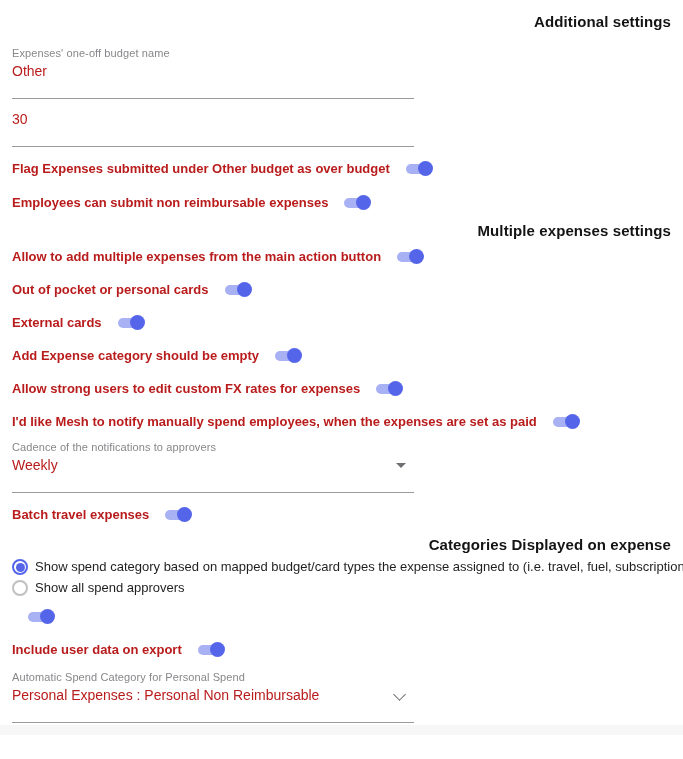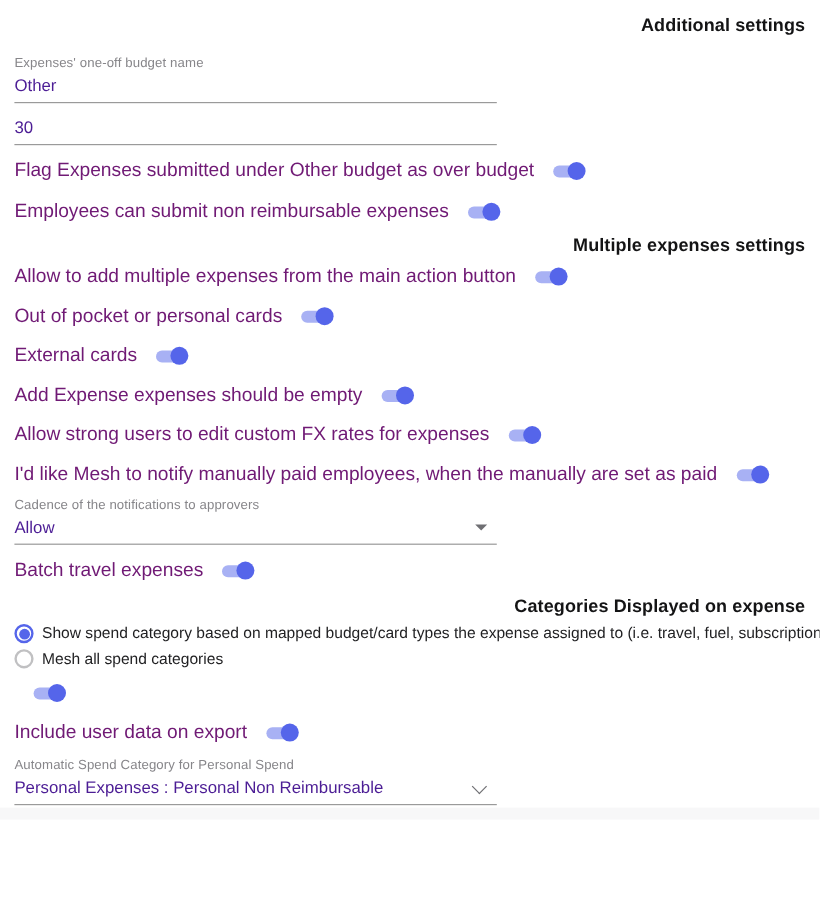--- a/index.html
+++ b/index.html
@@ -15,40 +15,40 @@
   .section-heading {
     font-size:15px; line-height:20px; font-weight:700; color:#141415;
     letter-spacing:.1px;
     text-align:right;
   }
 
   
   .field { width:402px; }
   .field-label { font-size:11px; line-height:13px; color:#87868a; letter-spacing:.1px; }
   .field-value {
-    position:relative; margin-top:3px; padding-bottom:5px;
-    font-size:14px; line-height:17px; color:#4c1d95;
+    position:relative; margin-top:3px; padding-bottom:18px;
+    font-size:14px; line-height:17px; color:#b91c1c;
     border-bottom:1px solid #9a9a9a;
   }
   .select-arrow {
     position:absolute; right:8px; top:6px;
     width:0; height:0;
     border-left:5px solid transparent; border-right:5px solid transparent;
     border-top:5px solid #6f6f73;
   }
   .select-chevron {
     position:absolute; right:10px; top:3px;
     width:8px; height:8px;
     border-right:1.6px solid #6f6f73; border-bottom:1.6px solid #6f6f73;
     transform:rotate(45deg);
   }
 
   
   .toggle-row { display:flex; align-items:center; }
-  .toggle-label { font-size:16px; line-height:15px; color:#701a75; }
+  .toggle-label { font-size:13px; line-height:15px; color:#b91c1c;font-weight:bold; }
   .switch { position:relative; width:27px; height:15px; margin-left:16px; flex:0 0 auto; cursor:pointer; }
   .switch .track { position:absolute; top:2.5px; height:10px; width:21px; border-radius:5px; }
   .switch .knob  { position:absolute; top:0; width:15px; height:15px; border-radius:50%; }
   .switch.on  .track { left:0; background:#a8b1f4; }
   .switch.on  .knob  { left:12px; background:#5565ea; }
   .switch.off .track { left:6px; background:#bdbdbd; }
   .switch.off .knob  { left:0; background:#fdfdfd; box-shadow:0 1px 3px rgba(0,0,0,.35); }
 
   
   .radio-row { display:flex; align-items:center; }
@@ -118,47 +118,47 @@
 
   <div class="toggle-row" style="margin-top:18px">
     <span class="toggle-label">External cards</span>
     <span class="switch on">
       <span class="track"></span>
       <span class="knob"></span>
     </span>
   </div>
 
   <div class="toggle-row" style="margin-top:18px">
-    <span class="toggle-label">Add Expense expenses should be empty</span>
+    <span class="toggle-label">Add Expense category should be empty</span>
     <span class="switch on">
       <span class="track"></span>
       <span class="knob"></span>
     </span>
   </div>
 
   <div class="toggle-row" style="margin-top:18px">
     <span class="toggle-label">Allow strong users to edit custom FX rates for expenses</span>
     <span class="switch on">
       <span class="track"></span>
       <span class="knob"></span>
     </span>
   </div>
 
   <div class="toggle-row" style="margin-top:18px">
-    <span class="toggle-label">I'd like Mesh to notify manually paid employees, when the manually are set as paid</span>
+    <span class="toggle-label">I'd like Mesh to notify manually spend employees, when the expenses are set as paid</span>
     <span class="switch on">
       <span class="track"></span>
       <span class="knob"></span>
     </span>
   </div>
 
   <div class="field" style="margin-top:12px">
     <div class="field-label">Cadence of the notifications to approvers</div>
     <div class="field-value">
-      <span>Allow</span>
+      <span>Weekly</span>
       <span class="select-arrow"></span>
     </div>
   </div>
 
   <div class="toggle-row" style="margin-top:14px">
     <span class="toggle-label">Batch travel expenses</span>
     <span class="switch on">
       <span class="track"></span>
       <span class="knob"></span>
     </span>
@@ -166,21 +166,21 @@
 
   <div class="section-heading" style="margin-top:13px">Categories Displayed on expense</div>
 
   <div class="radio-row" style="margin-top:4px">
     <span class="radio-circle selected"></span>
     <span class="radio-label">Show spend category based on mapped budget/card types the expense assigned to (i.e. travel, fuel, subscription etc..)</span>
   </div>
 
   <div class="radio-row" style="margin-top:5px">
     <span class="radio-circle unselected"></span>
-    <span class="radio-label">Mesh all spend categories</span>
+    <span class="radio-label">Show all spend approvers</span>
   </div>
 
   <div class="toggle-row" style="margin-top:13px">
     <span class="switch on">
       <span class="track"></span>
       <span class="knob"></span>
     </span>
   </div>
 
 

